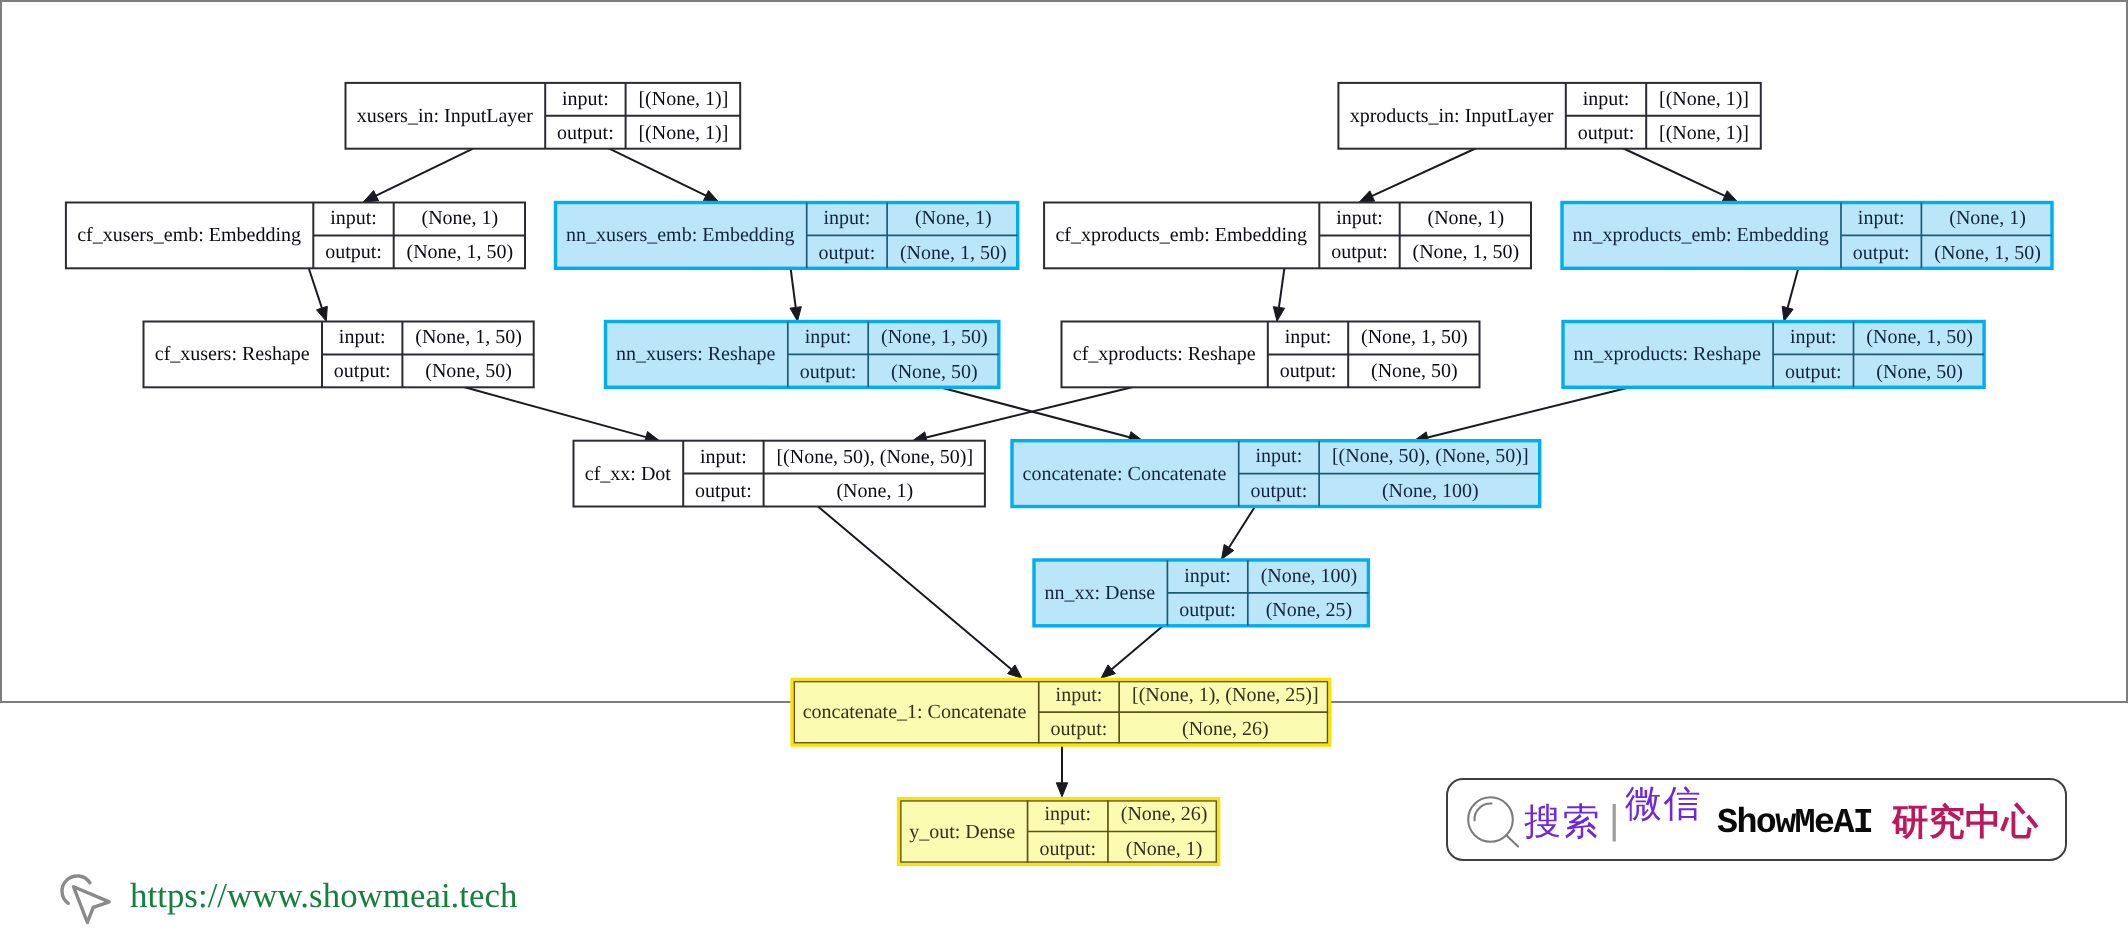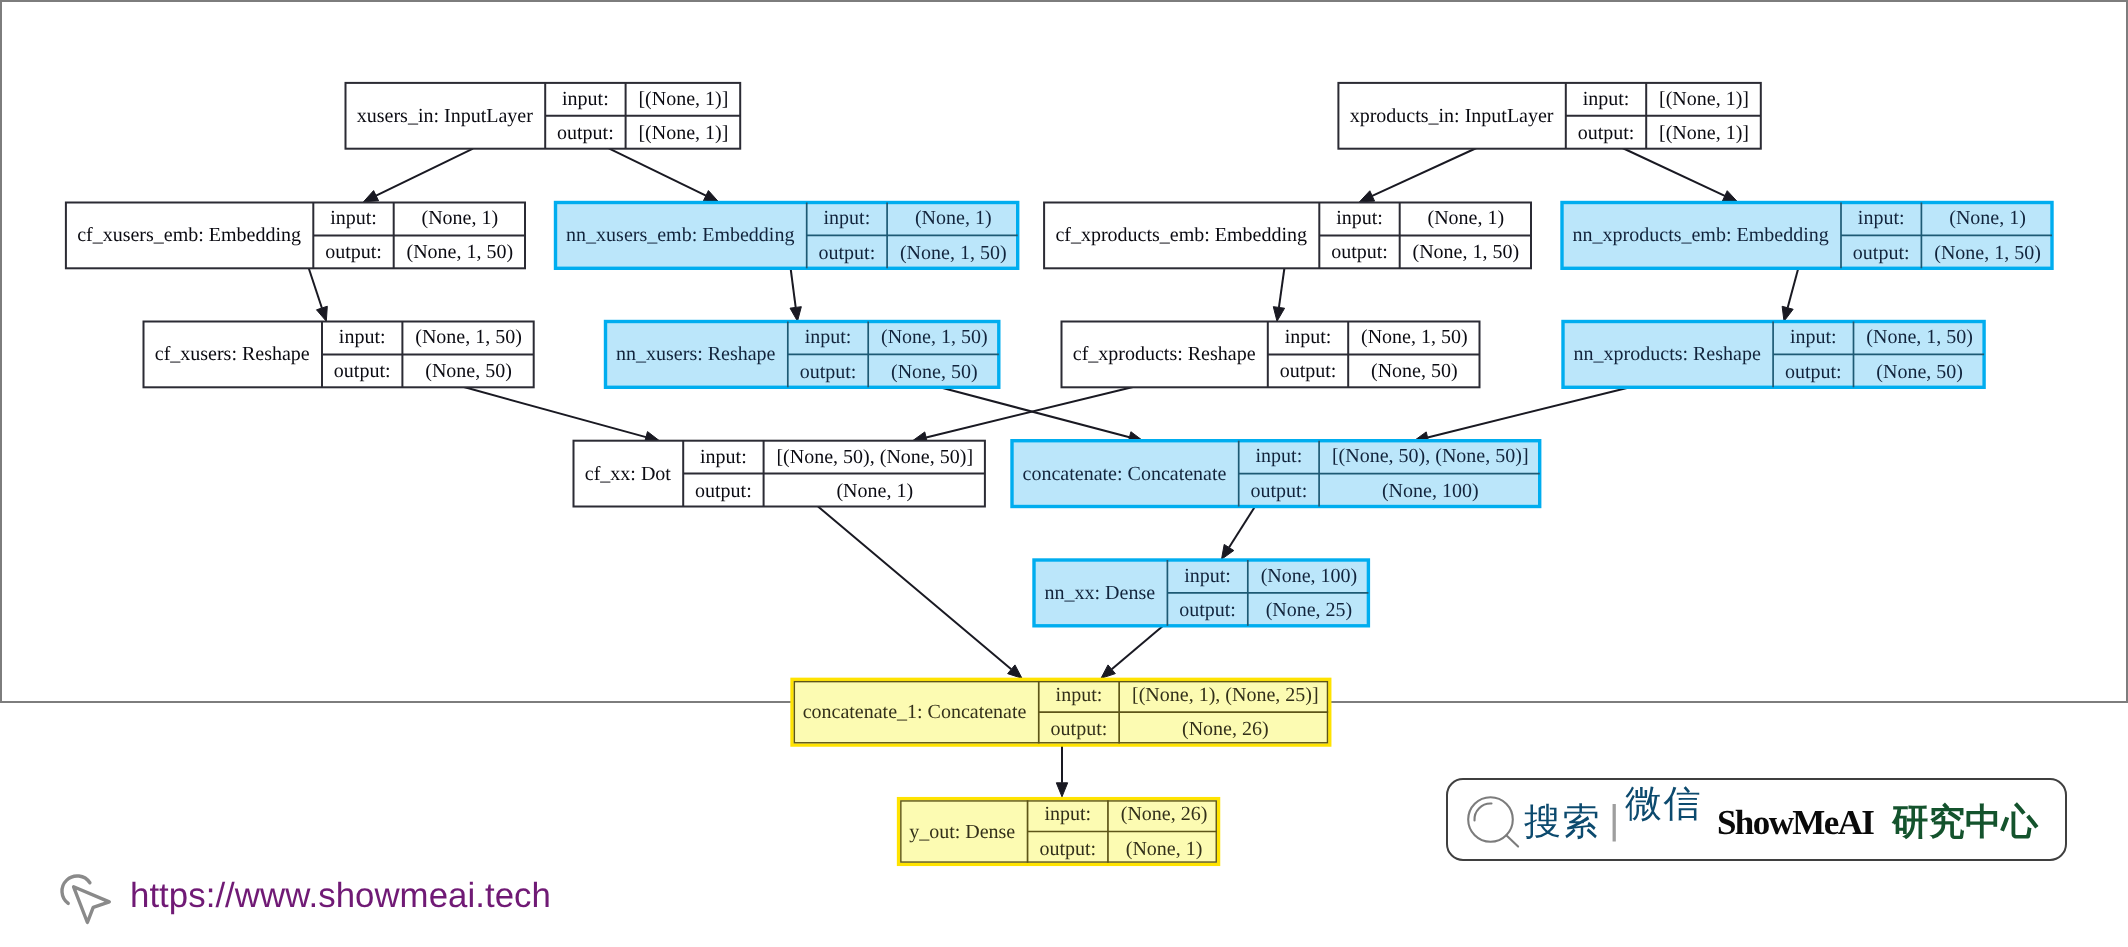--- a/index.html
+++ b/index.html
@@ -6,30 +6,30 @@
   html,body{margin:0;padding:0;background:#ffffff;}
   *{-webkit-font-smoothing:antialiased;-moz-osx-font-smoothing:grayscale;
     text-rendering:geometricPrecision;}
   body{width:2128px;height:947px;overflow:hidden;
        font-family:"Liberation Serif",serif;-webkit-font-smoothing:antialiased;}
   #stage{position:relative;width:2128px;height:703px;background:#fff;box-sizing:border-box;
          border:2px solid #7d7d7d;transform:translateZ(0);will-change:transform;}
   #diagram{position:absolute;left:-2px;top:-2px;}
   .wm{position:absolute;display:flex;align-items:center;}
   #watermark{left:54px;top:866px;}
-  #watermark .wm-url{font-family:Liberation Sans, sans-serif;font-size:34.8px;
-      line-height:40px;color:#701a75;letter-spacing:0.05px;position:absolute;left:74px;top:7.5px;}
+  #watermark .wm-url{font-family:Liberation Serif, serif;font-size:34.8px;
+      line-height:40px;color:#15803d;letter-spacing:0.05px;position:absolute;left:74px;top:7.5px;}
   #wm-ico{position:absolute;left:0;top:0;}
   #badge{left:1444px;top:776px;width:621px;height:83px;border:2.4px solid #3f3f3f;
       border-radius:17px;box-sizing:border-box;white-space:nowrap;display:block;}
   #badge span{white-space:nowrap;display:inline-block;position:absolute;}
-  #badge .b-cn{font-family:"Liberation Sans",sans-serif;font-size:37px;line-height:38px;color:#0c4a6e;letter-spacing:1.5px;}
+  #badge .b-cn{font-family:"Liberation Sans",sans-serif;font-size:37px;line-height:38px;color:#6d28d9;letter-spacing:1.5px;}
   #badge .b-div{font-family:"Liberation Sans",sans-serif;font-size:40px;line-height:36px;color:#9e9e9e;font-weight:300;}
-  #badge .b-brand{font-family:Liberation Serif, serif;font-size:35px;line-height:36px;font-weight:bold;color:#0a0a0a;letter-spacing:-1.6px;}
-  #badge .b-suffix{font-family:"Liberation Sans",sans-serif;font-size:36.5px;line-height:36px;font-weight:bold;color:#14532d;text-align:right;}
+  #badge .b-brand{font-family:Liberation Mono, monospace;font-size:35px;line-height:36px;font-weight:bold;color:#0a0a0a;letter-spacing:-1.6px;}
+  #badge .b-suffix{font-family:"Liberation Sans",sans-serif;font-size:36.5px;line-height:36px;font-weight:bold;color:#be185d;text-align:right;}
   #badge #bi{position:absolute;left:18.7px;top:16.3px;}
   #badge #b1{left:76px;top:23px;}
   #badge #b2{left:161px;top:22px;}
   #badge #b3{left:177px;top:5px;}
   #badge #b4{left:269px;top:25px;}
   #badge #b5{left:444px;top:24px;}
 </style>
 </head>
 <body>
 

